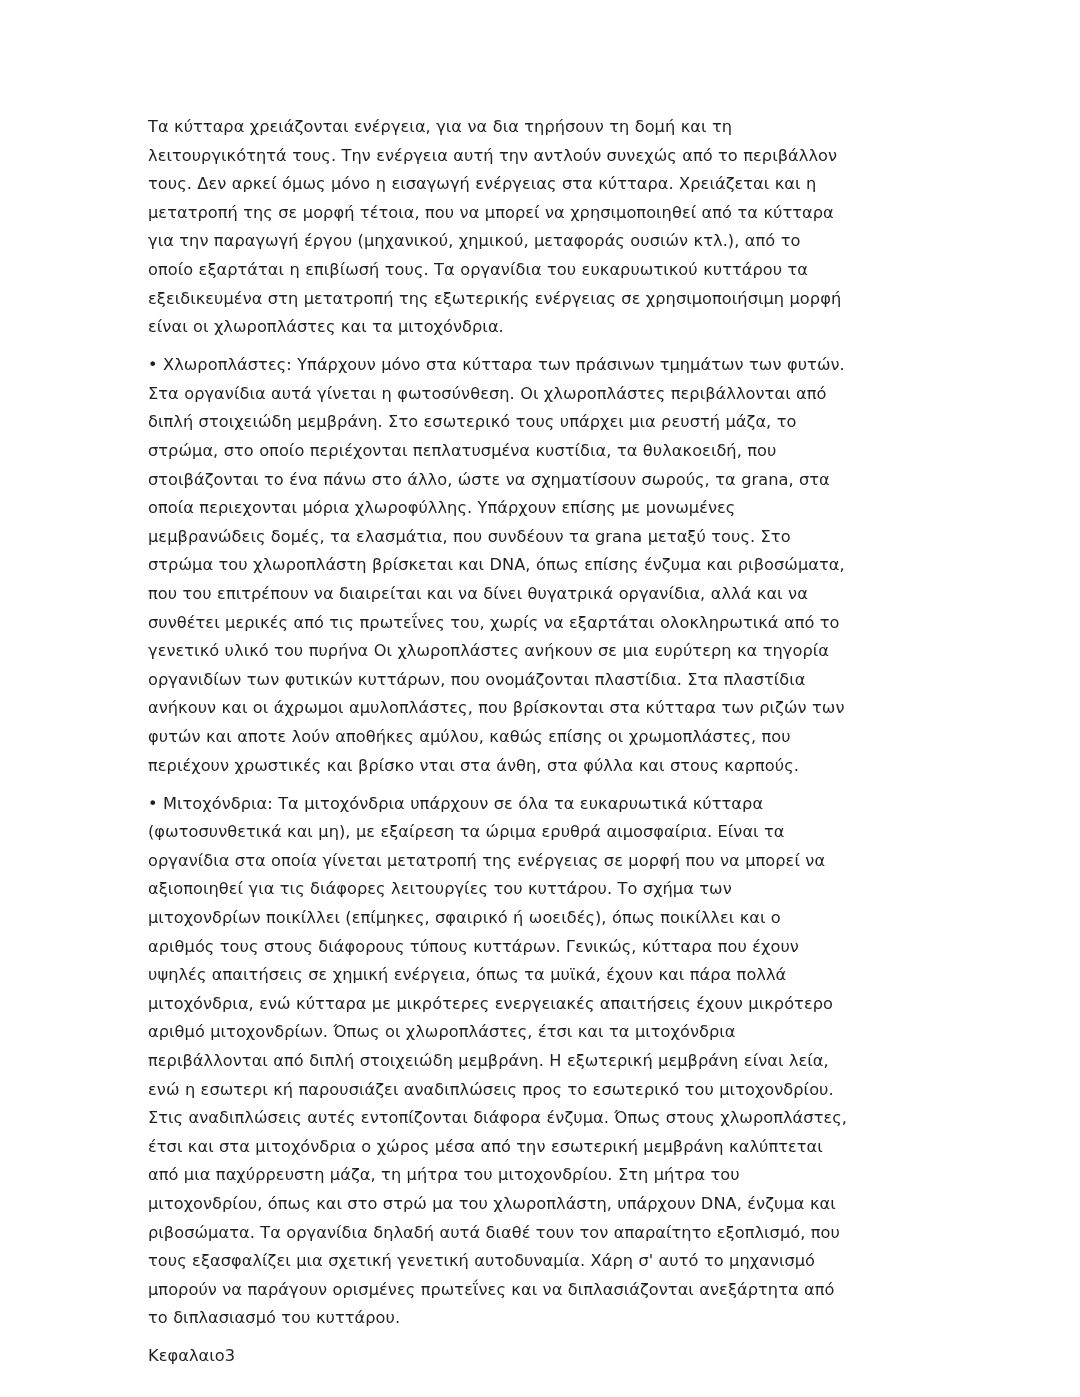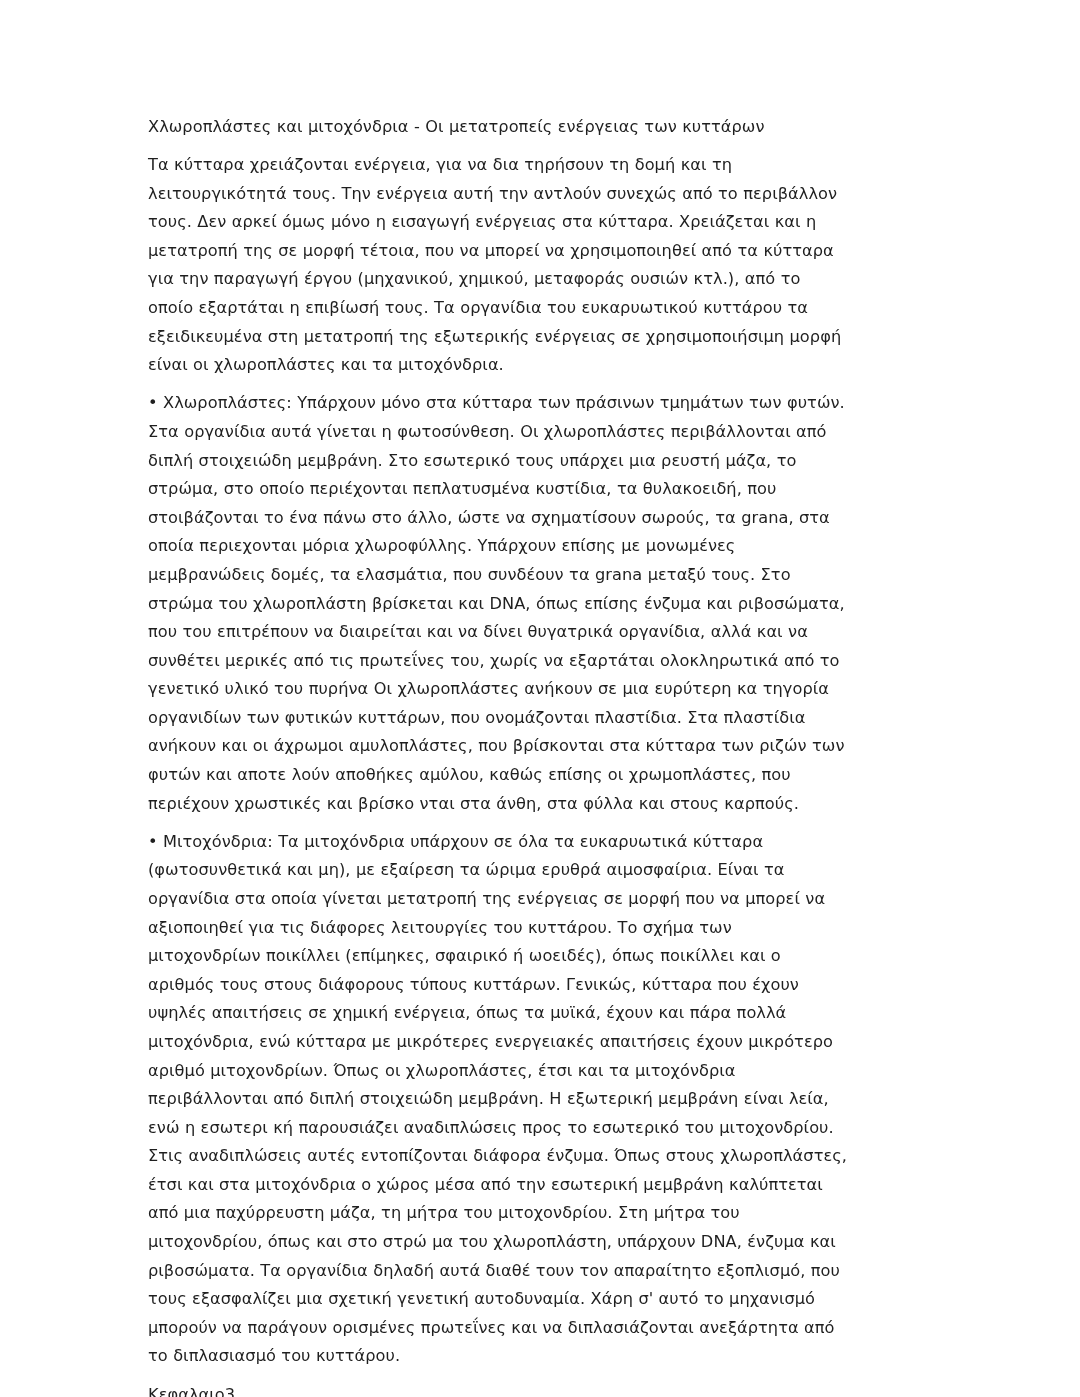--- a/index.html
+++ b/index.html
@@ -43,21 +43,20 @@
   .para.heading-line {
     margin-bottom: 9.5px;
   }
 </style>
 </head>
 <body>
 
 <div class="page">
   <div class="doc-body">
 
-    <p class="para title-line">Χλωροπλάστες και μιτοχόνδρια - Οι μετατροπείς ενέργειας των κυττάρων</p>
 
     <p class="para">Τα κύτταρα χρειάζονται ενέργεια, για να δια τηρήσουν τη δομή και τη λειτουργικότητά τους. Την ενέργεια αυτή την αντλούν συνεχώς από το περιβάλλον τους. Δεν αρκεί όμως μόνο η εισαγωγή ενέργειας στα κύτταρα. Χρειάζεται και η μετατροπή της σε μορφή τέτοια, που να μπορεί να χρησιμοποιηθεί από τα κύτταρα για την παραγωγή έργου (μηχανικού, χημικού, μεταφοράς ουσιών κτλ.), από το οποίο εξαρτάται η επιβίωσή τους. Τα οργανίδια του ευκαρυωτικού κυττάρου τα εξειδικευμένα στη μετατροπή της εξωτερικής ενέργειας σε χρησιμοποιήσιμη μορφή είναι οι χλωροπλάστες και τα μιτοχόνδρια.</p>
 
     <p class="para">• Χλωροπλάστες: Υπάρχουν μόνο στα κύτταρα των πράσινων τμημάτων των φυτών. Στα οργανίδια αυτά γίνεται η φωτοσύνθεση. Οι χλωροπλάστες περιβάλλονται από διπλή στοιχειώδη μεμβράνη. Στο εσωτερικό τους υπάρχει μια ρευστή μάζα, το στρώμα, στο οποίο περιέχονται πεπλατυσμένα κυστίδια, τα θυλακοειδή, που στοιβάζονται το ένα πάνω στο άλλο, ώστε να σχηματίσουν σωρούς, τα grana, στα οποία περιεχονται μόρια χλωροφύλλης. Υπάρχουν επίσης με μονωμένες μεμβρανώδεις δομές, τα ελασμάτια, που συνδέουν τα grana μεταξύ τους. Στο στρώμα του χλωροπλάστη βρίσκεται και DNA, όπως επίσης ένζυμα και ριβοσώματα, που του επιτρέπουν να διαιρείται και να δίνει θυγατρικά οργανίδια, αλλά και να συνθέτει μερικές από τις πρωτεΐνες του, χωρίς να εξαρτάται ολοκληρωτικά από το γενετικό υλικό του πυρήνα Οι χλωροπλάστες ανήκουν σε μια ευρύτερη κα τηγορία οργανιδίων των φυτικών κυττάρων, που ονομάζονται πλαστίδια. Στα πλαστίδια ανήκουν και οι άχρωμοι αμυλοπλάστες, που βρίσκονται στα κύτταρα των ριζών των φυτών και αποτε λούν αποθήκες αμύλου, καθώς επίσης οι χρωμοπλάστες, που περιέχουν χρωστικές και βρίσκο νται στα άνθη, στα φύλλα και στους καρπούς.</p>
 
     <p class="para">• Μιτοχόνδρια: Τα μιτοχόνδρια υπάρχουν σε όλα τα ευκαρυωτικά κύτταρα (φωτοσυνθετικά και μη), με εξαίρεση τα ώριμα ερυθρά αιμοσφαίρια. Είναι τα οργανίδια στα οποία γίνεται μετατροπή της ενέργειας σε μορφή που να μπορεί να αξιοποιηθεί για τις διάφορες λειτουργίες του κυττάρου. Το σχήμα των μιτοχονδρίων ποικίλλει (επίμηκες, σφαιρικό ή ωοειδές), όπως ποικίλλει και ο αριθμός τους στους διάφορους τύπους κυττάρων. Γενικώς, κύτταρα που έχουν υψηλές απαιτήσεις σε χημική ενέργεια, όπως τα μυϊκά, έχουν και πάρα πολλά μιτοχόνδρια, ενώ κύτταρα με μικρότερες ενεργειακές απαιτήσεις έχουν μικρότερο αριθμό μιτοχονδρίων. Όπως οι χλωροπλάστες, έτσι και τα μιτοχόνδρια περιβάλλονται από διπλή στοιχειώδη μεμβράνη. Η εξωτερική μεμβράνη είναι λεία, ενώ η εσωτερι κή παρουσιάζει αναδιπλώσεις προς το εσωτερικό του μιτοχονδρίου. Στις αναδιπλώσεις αυτές εντοπίζονται διάφορα ένζυμα. Όπως στους χλωροπλάστες, έτσι και στα μιτοχόνδρια ο χώρος μέσα από την εσωτερική μεμβράνη καλύπτεται από μια παχύρρευστη μάζα, τη μήτρα του μιτοχονδρίου. Στη μήτρα του μιτοχονδρίου, όπως και στο στρώ μα του χλωροπλάστη, υπάρχουν DNA, ένζυμα και ριβοσώματα. Τα οργανίδια δηλαδή αυτά διαθέ τουν τον απαραίτητο εξοπλισμό, που τους εξασφαλίζει μια σχετική γενετική αυτοδυναμία. Χάρη σ' αυτό το μηχανισμό μπορούν να παράγουν ορισμένες πρωτεΐνες και να διπλασιάζονται ανεξάρτητα από το διπλασιασμό του κυττάρου.</p>
 
     <p class="para heading-line">Κεφαλαιο3</p>
 
   </div>

